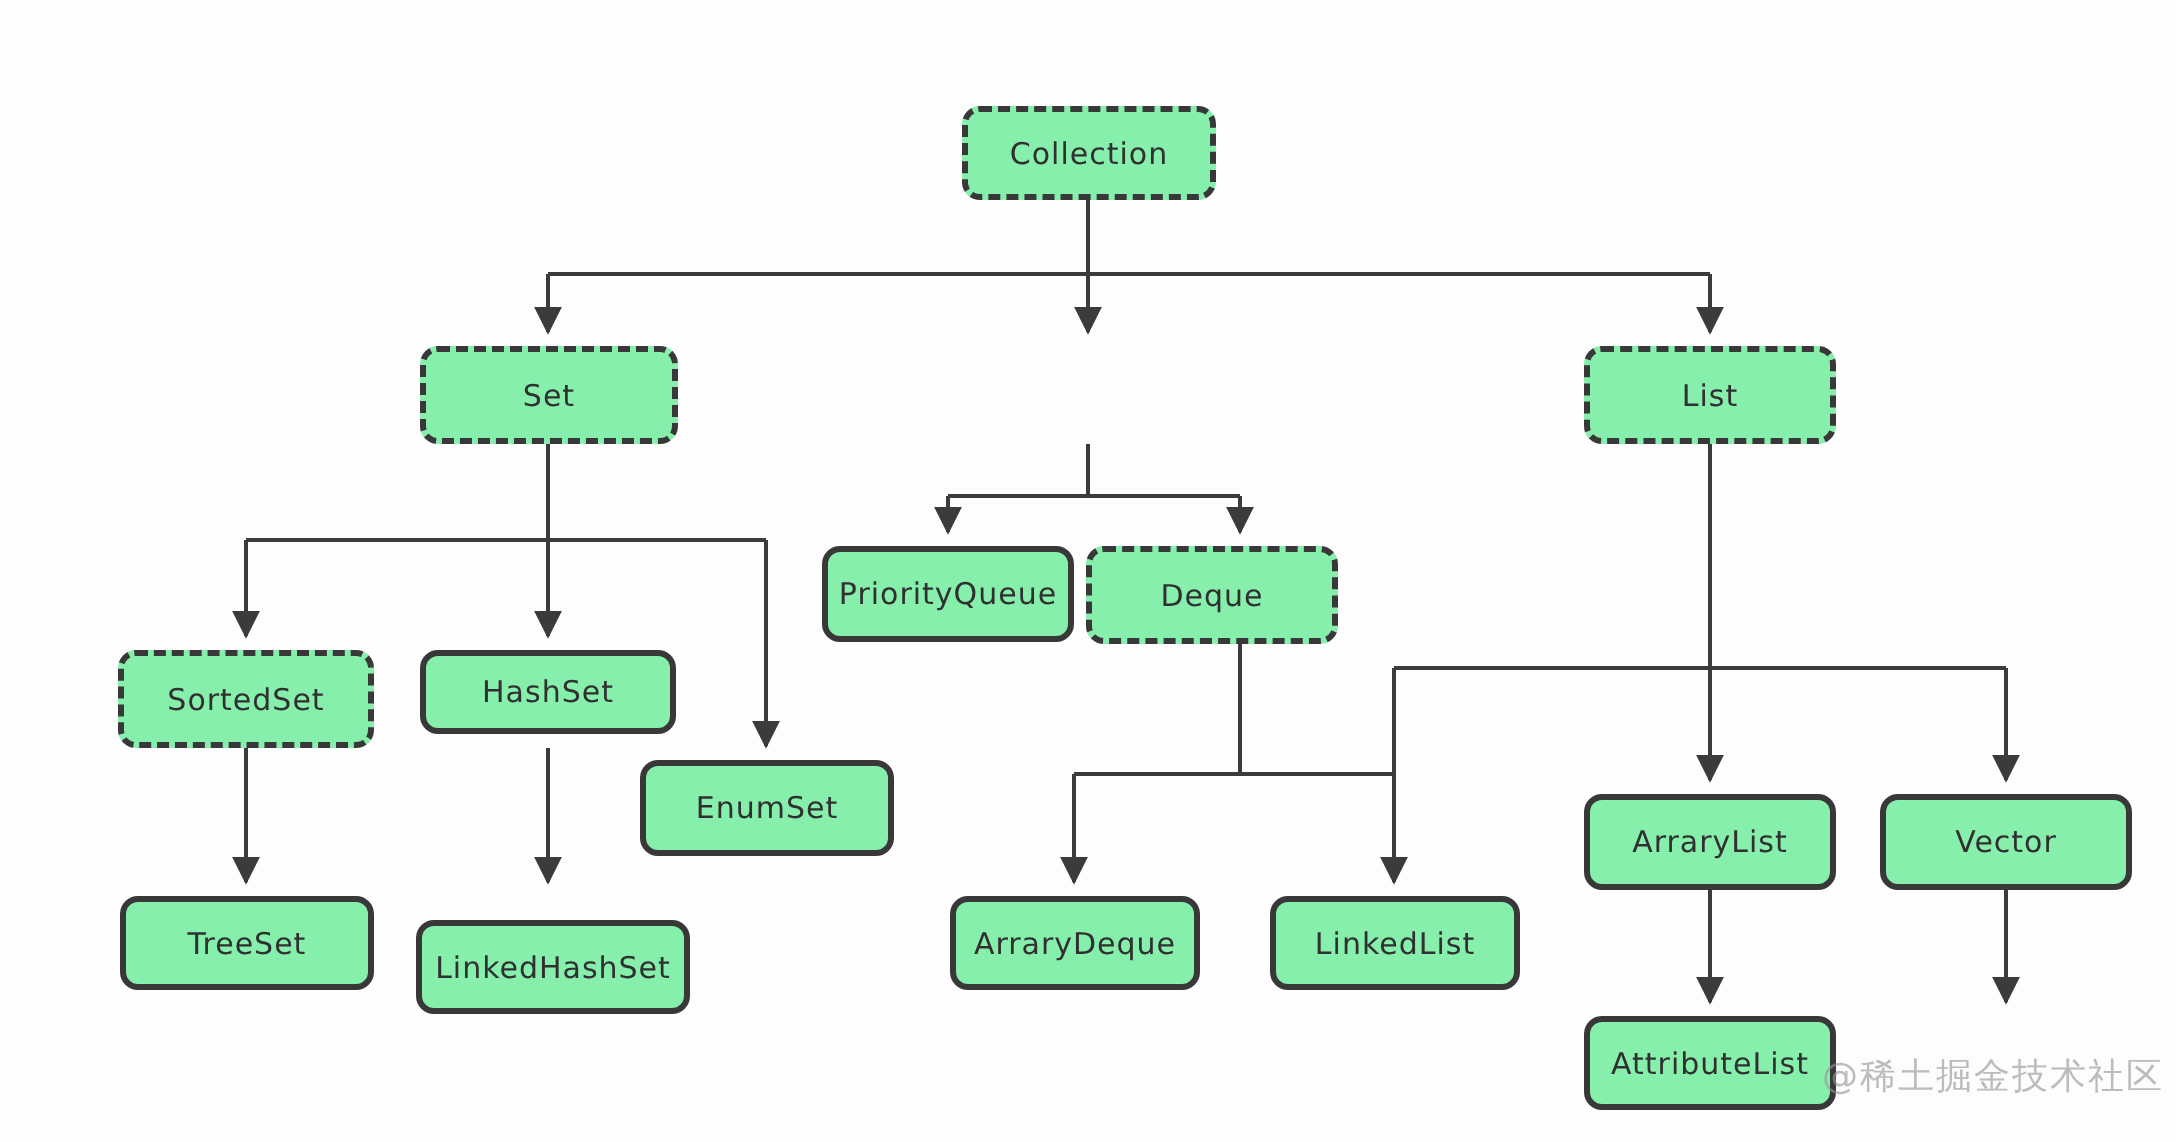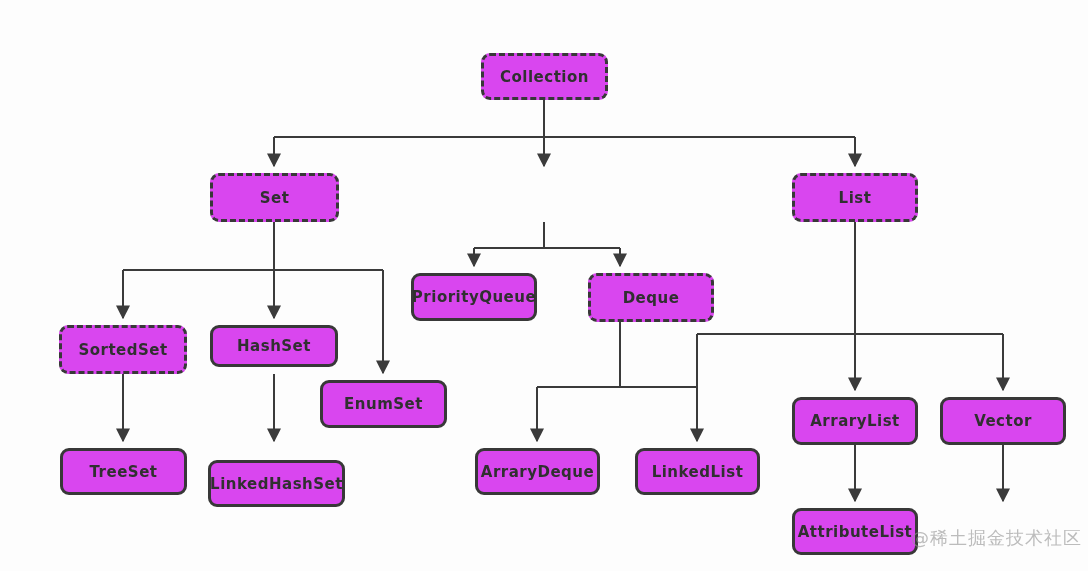--- a/index.html
+++ b/index.html
@@ -4,29 +4,28 @@
 <style>
   html,body{margin:0;padding:0;background:#ffffff;}
   #stage{
     position:relative;width:1088px;height:571px;overflow:hidden;
     background:#fdfdfd;
     font-family:"DejaVu Sans","Liberation Sans",sans-serif;
   }
   .node{
     position:absolute;
     display:flex;align-items:center;justify-content:center;
-    background:#d946ef;
+    background:#86efac;
     border:3px solid #383838;
     border-radius:9px;
     box-sizing:border-box;
     font-size:15px;
     color:#303030;
     letter-spacing:.5px;
     text-align:center;
-    font-weight:bold;
   }
   .node.dashed{border-style:dashed;}
   svg.wires{position:absolute;left:0;top:0;width:1088px;height:571px;pointer-events:none;}
   .watermark{
     position:absolute;
     right:6px;top:526px;
     font-size:18px;
     color:rgba(148,148,148,.62);
     letter-spacing:1px;
     white-space:nowrap;
@@ -73,21 +72,21 @@
       <path d="M1003,445 V501" marker-end="url(#arrow)"></path>
     </g>
   </svg>
 
   <div class="node dashed" style="left:481px;top:53px;width:127px;height:47px">Collection</div>
 
   <div class="node dashed" style="left:210px;top:173px;width:129px;height:49px">Set</div>
   <div class="node dashed" style="left:792px;top:173px;width:126px;height:49px">List</div>
 
   <div class="node" style="left:411px;top:273px;width:126px;height:48px">PriorityQueue</div>
-  <div class="node dashed" style="left:588px;top:273px;width:126px;height:49px">Deque</div>
+  <div class="node dashed" style="left:543px;top:273px;width:126px;height:49px">Deque</div>
 
   <div class="node dashed" style="left:59px;top:325px;width:128px;height:49px">SortedSet</div>
   <div class="node" style="left:210px;top:325px;width:128px;height:42px">HashSet</div>
   <div class="node" style="left:320px;top:380px;width:127px;height:48px">EnumSet</div>
 
   <div class="node" style="left:60px;top:448px;width:127px;height:47px">TreeSet</div>
   <div class="node" style="left:208px;top:460px;width:137px;height:47px">LinkedHashSet</div>
   <div class="node" style="left:475px;top:448px;width:125px;height:47px">ArraryDeque</div>
   <div class="node" style="left:635px;top:448px;width:125px;height:47px">LinkedList</div>
 

